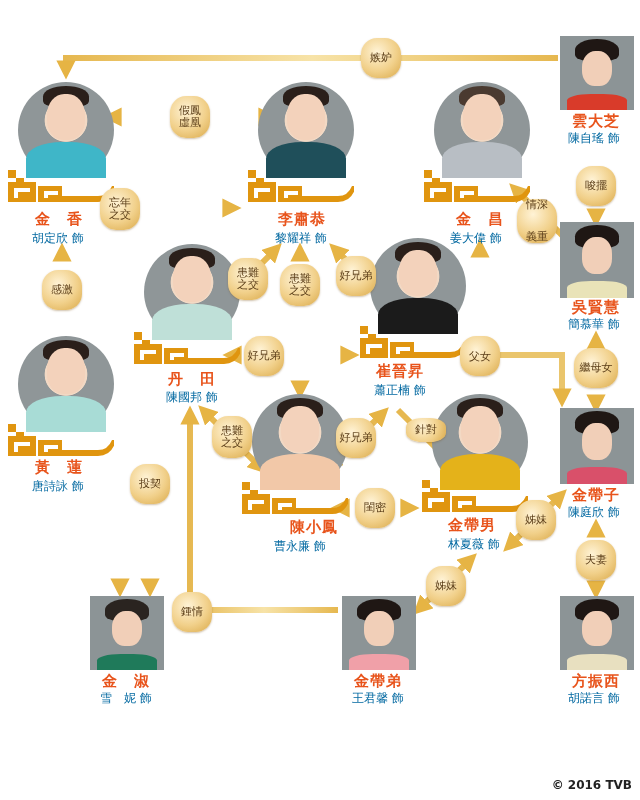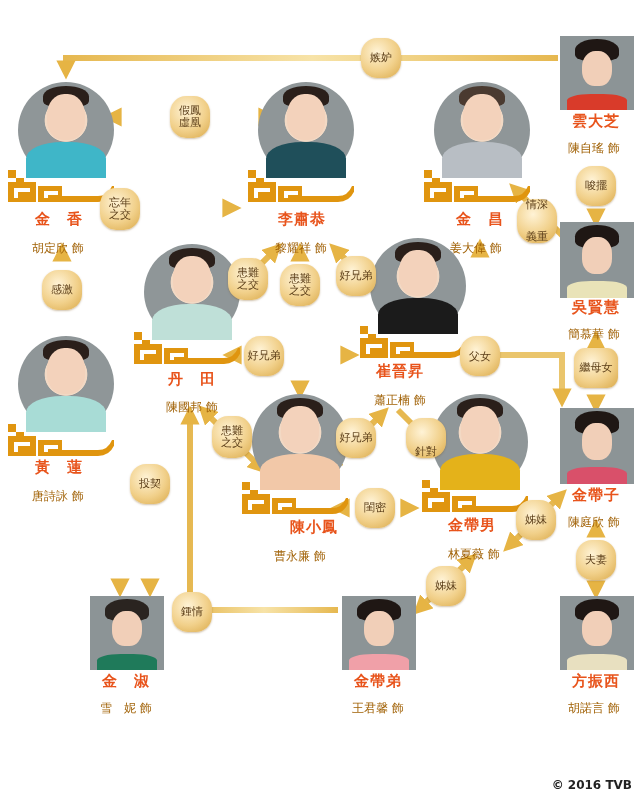--- a/index.html
+++ b/index.html
@@ -18,21 +18,21 @@
   .ornament { position:absolute; height:40px; }
   .portrait-square { position:absolute; background:#8c9496; overflow:hidden; }
   .portrait-square .face { position:absolute; left:30%; top:20%; width:40%; height:48%;
        border-radius:45% 45% 42% 42%; background:#f1cfb8; }
   .portrait-square .hair { position:absolute; left:20%; top:4%; width:60%; height:30%;
        border-radius:50% 50% 30% 30%; background:#1f1714; }
   .portrait-square .body { position:absolute; left:10%; bottom:0; width:80%; height:22%;
        border-radius:40% 40% 0 0; }
   .char-name { position:absolute; color:#e8541c; font-size:15px; font-weight:bold;
        white-space:nowrap; letter-spacing:1px; }
-  .actor-name { position:absolute; color:#a16207; font-size:12px; white-space:nowrap;margin-top:10px; }
+  .actor-name { position:absolute; color:#0369a1; font-size:12px; white-space:nowrap; }
   .badge { position:absolute; z-index:4; display:flex; align-items:center; justify-content:center;
        text-align:center; color:#5a3d18; font-size:11px; line-height:12px;
        background:radial-gradient(circle at 40% 35%, #fff3d6 0%, #f1d08a 55%, #d9a848 100%);
        border-radius:40%; box-shadow:0 1px 2px rgba(120,80,20,.35); }
   .badge span { display:block; }
   .copyright { position:absolute; right:8px; bottom:8px; font-size:12px; font-weight:bold;
        color:#222; z-index:3; }
 </style>
 </head>
 <body>
@@ -305,31 +305,31 @@
   </div>
 <div class="badge" style="left:336px;top:256px;width:40px;height:40px;">
     <span>好兄弟</span>
   </div>
 <div class="badge" style="left:244px;top:336px;width:40px;height:40px;">
     <span>好兄弟</span>
   </div>
 <div class="badge" style="left:460px;top:336px;width:40px;height:40px;font-family:Liberation Serif, serif;">
     <span>父女</span>
   </div>
-<div class="badge" style="left:574px;top:348px;width:44px;height:40px;border-radius:11px;">
+<div class="badge" style="left:574px;top:348px;width:44px;height:40px;">
     <span>繼母女</span>
   </div>
 <div class="badge" style="left:212px;top:416px;width:40px;height:42px;flex-direction:column;">
     <span>患難</span>
     <span>之交</span>
   </div>
 <div class="badge" style="left:336px;top:418px;width:40px;height:40px;">
     <span>好兄弟</span>
   </div>
-<div class="badge" style="left:406px;top:418px;width:40px;height:40px;align-items:flex-end;">
+<div class="badge" style="left:406px;top:418px;width:40px;height:24px;">
     <span>針對</span>
   </div>
 <div class="badge" style="left:130px;top:464px;width:40px;height:40px;">
     <span>投契</span>
   </div>
 <div class="badge" style="left:355px;top:488px;width:40px;height:40px;">
     <span>閨密</span>
   </div>
 <div class="badge" style="left:516px;top:500px;width:40px;height:40px;">
     <span>姊妹</span>

